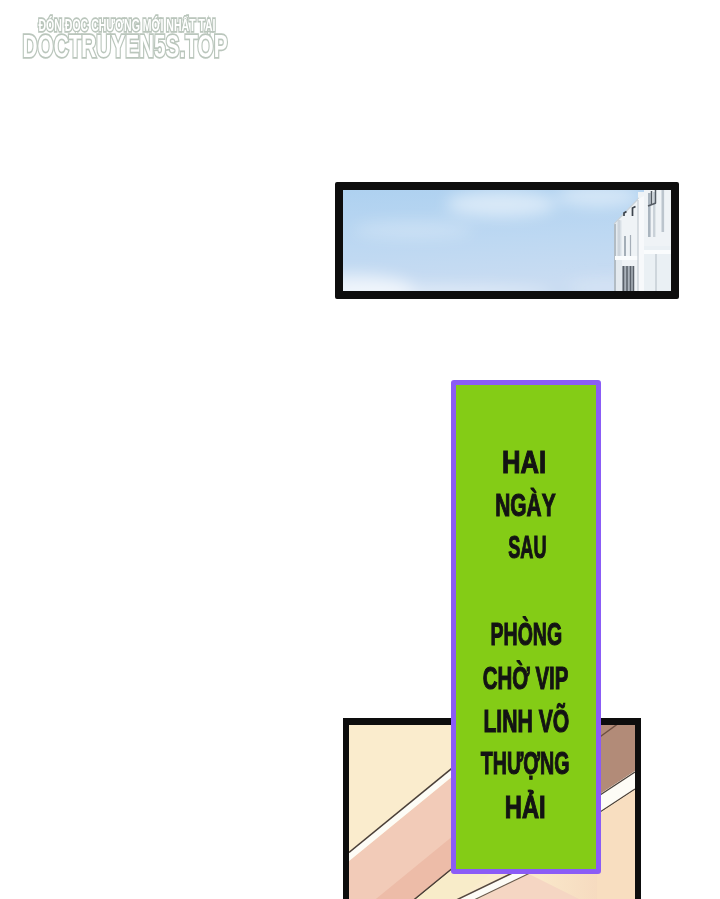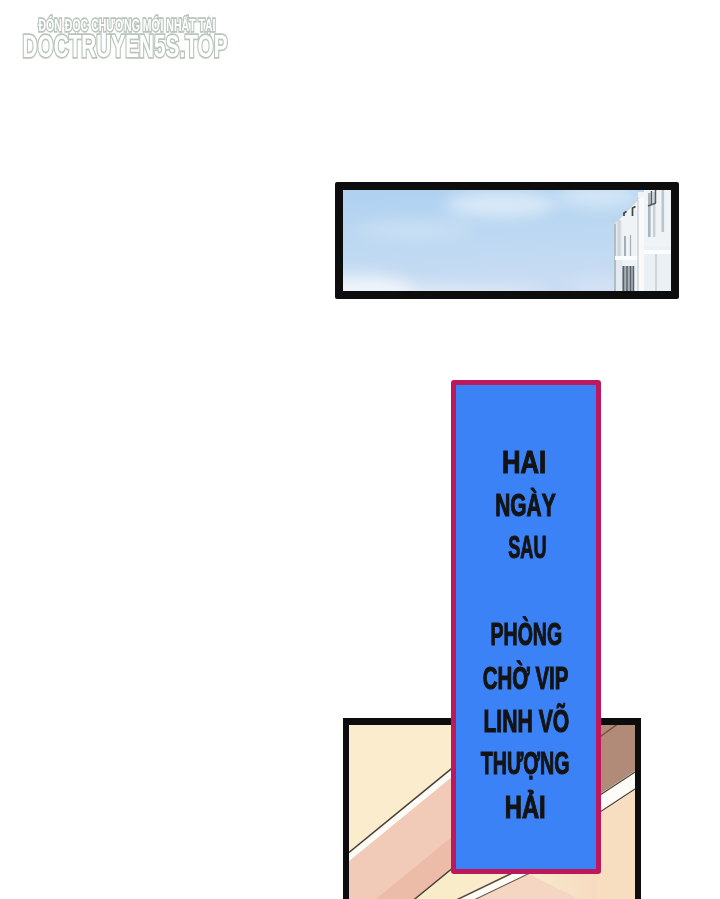--- a/index.html
+++ b/index.html
@@ -127,21 +127,21 @@
     <line x1="248" y1="14" x2="270" y2="-2" stroke="#6d4f41" stroke-width="1.4"></line>
 
     <polygon points="248,71 286,46 286,64 248,89" fill="#fdfcf6"></polygon>
     <line x1="248" y1="72" x2="286" y2="47" stroke="#4a3f38" stroke-width="1.4"></line>
     <line x1="248" y1="89" x2="286" y2="64" stroke="#4a3f38" stroke-width="1.2"></line>
 
     <polygon points="248,90 286,65 286,174 248,174" fill="#f8dec0"></polygon>
   </svg>
 </div>
 
-<div class="abs" style="left:451px;top:380px;width:140px;height:484px;border:5px solid #be185d;border-radius:3px;background:#3b82f6;">
+<div class="abs" style="left:451px;top:380px;width:140px;height:484px;border:5px solid #8b5cf6;border-radius:3px;background:#84cc16;">
   <svg width="140" height="484" viewBox="0 0 140 484">
     <g font-family="Liberation Sans, sans-serif" font-weight="bold" font-size="31" fill="#131313" stroke="#131313" stroke-width="1.1" paint-order="stroke" text-anchor="middle">
 
       <text transform="translate(68.1,88) scale(0.826,1)">HAI</text>
 
       <text transform="translate(69.4,131) scale(0.675,1)">NGÀY</text>
 
       <text transform="translate(71.4,173) scale(0.585,1)">SAU</text>
 
       <text transform="translate(70.3,259.7) scale(0.63,1)">PHÒNG</text>

